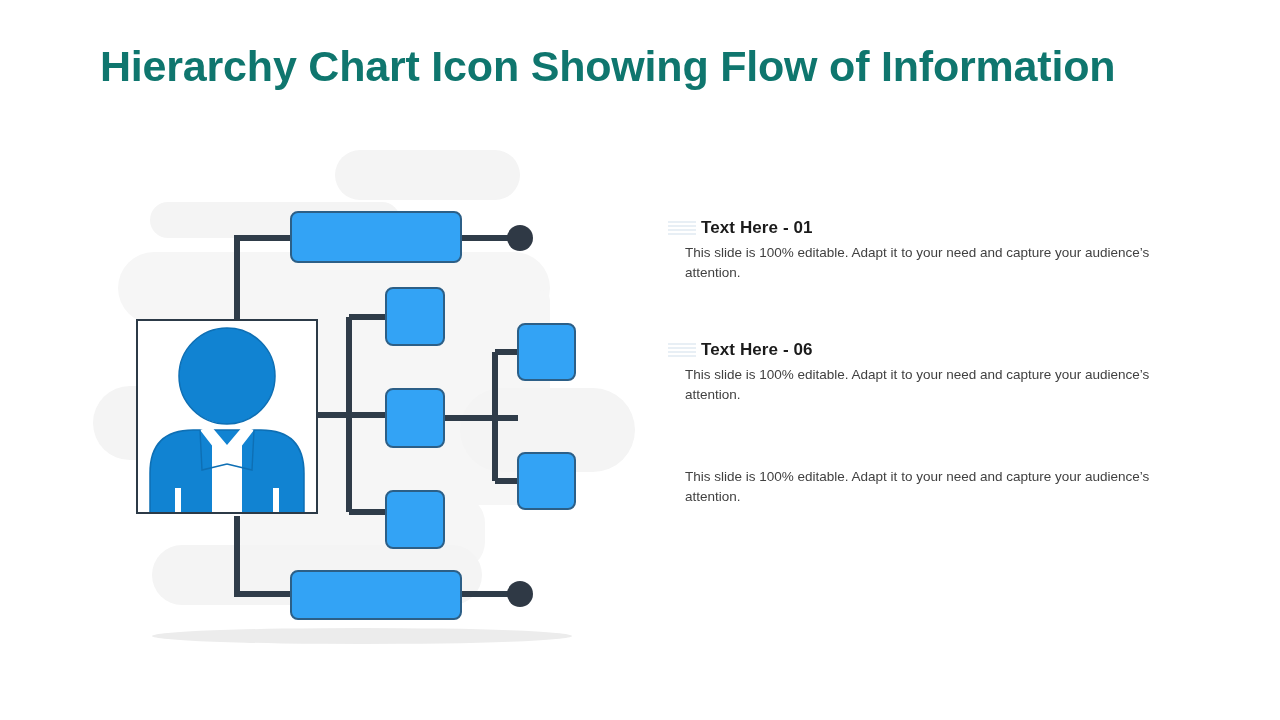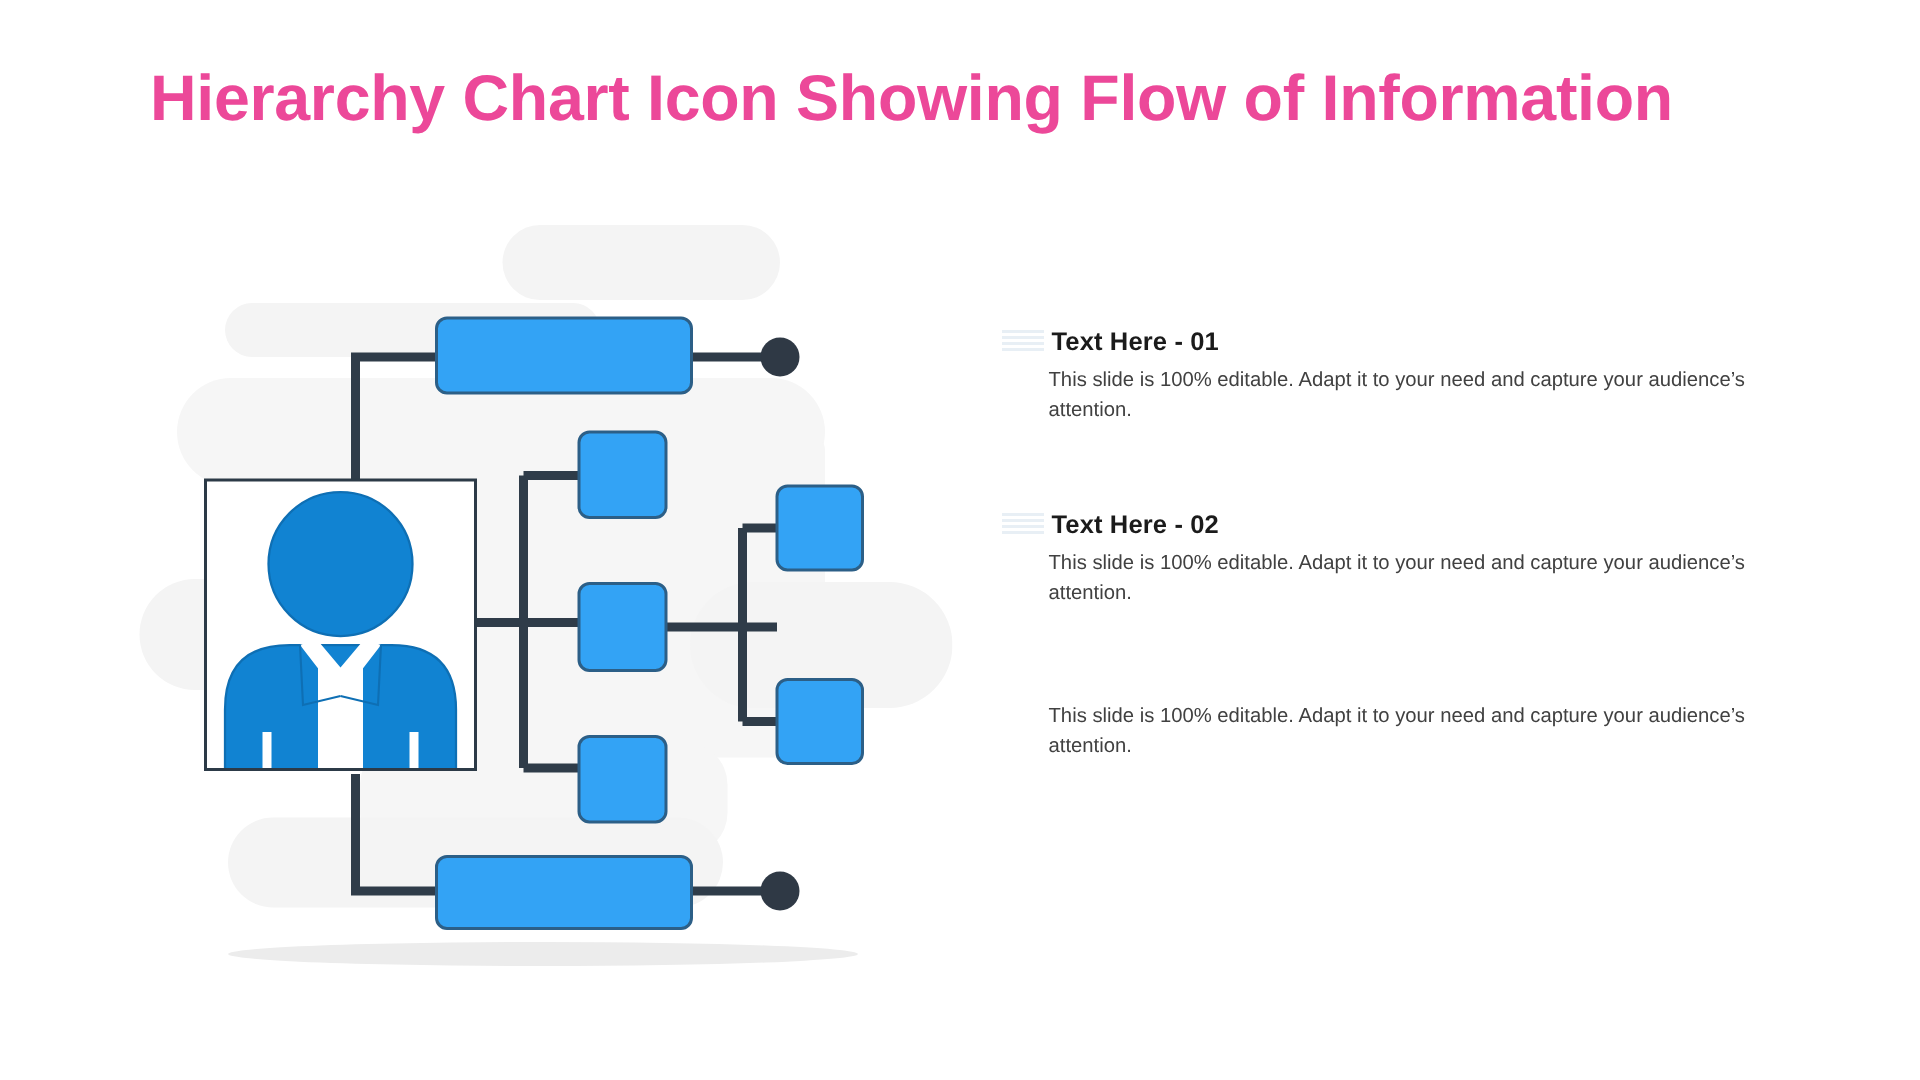--- a/index.html
+++ b/index.html
@@ -13,21 +13,21 @@
   }
   .slide{position:absolute;inset:0;background:#ffffff;}
 
   
   .title{
     position:absolute;
     left:100px; top:44px;
     width:1090px;
     font-size:43px;
     font-weight:700;
-    color:#ec4899;
+    color:#0f766e;
     letter-spacing:-0.2px;
     line-height:1.06;
     white-space:nowrap;
     font-family:"Liberation Sans", sans-serif;
   }
 
   
   .illus{
     position:absolute;
     left:90px; top:140px;
@@ -37,40 +37,40 @@
 
   
   .blocks{
     position:absolute;
     left:668px; top:218px;
     width:520px;
   }
   .block{position:relative;margin-bottom:0;}
   .block-head{
     display:flex;
-    align-items:center;
+    align-items:flex-end;
     gap:0px;
   }
   .lines-icon{
     width:28px;height:18px;
     flex:0 0 28px;
     display:block;
     margin-right:5px;
   }
   .block-title{
     font-size:17px;
     font-weight:700;
     color:#1b1b1b;
     letter-spacing:0.1px;
     white-space:nowrap;
     font-family:"Liberation Sans", sans-serif;
   }
   .block-body{
     margin-top:5px;
-    margin-left:31px;
+    margin-left:17px;
     width:470px;
     font-size:13.5px;
     line-height:1.45;
     color:#414141;
     font-family:"Liberation Sans", sans-serif;
   }
   .spacer-1{height:58px;}
   .spacer-2{height:58px;}
 </style>
 </head>
@@ -182,21 +182,21 @@
     <div class="spacer-1"></div>
 
     <div class="block">
       <div class="block-head">
         <svg class="lines-icon" viewBox="0 0 28 18" xmlns="http://www.w3.org/2000/svg">
           <rect x="0" y="1" width="28" height="2" fill="#e8eff5"></rect>
           <rect x="0" y="5" width="28" height="2" fill="#e8eff5"></rect>
           <rect x="0" y="9" width="28" height="2" fill="#e8eff5"></rect>
           <rect x="0" y="13" width="28" height="2" fill="#e8eff5"></rect>
         </svg>
-        <div class="block-title">Text Here  - 02</div>
+        <div class="block-title">Text Here  - 06</div>
       </div>
       <div class="block-body">This slide is 100% editable. Adapt it to your need and capture your audience’s attention.</div>
     </div>
 
     <div class="spacer-2"></div>
 
     <div class="block">
       <div class="block-body">This slide is 100% editable. Adapt it to your need and capture your audience’s attention.</div>
     </div>
 

